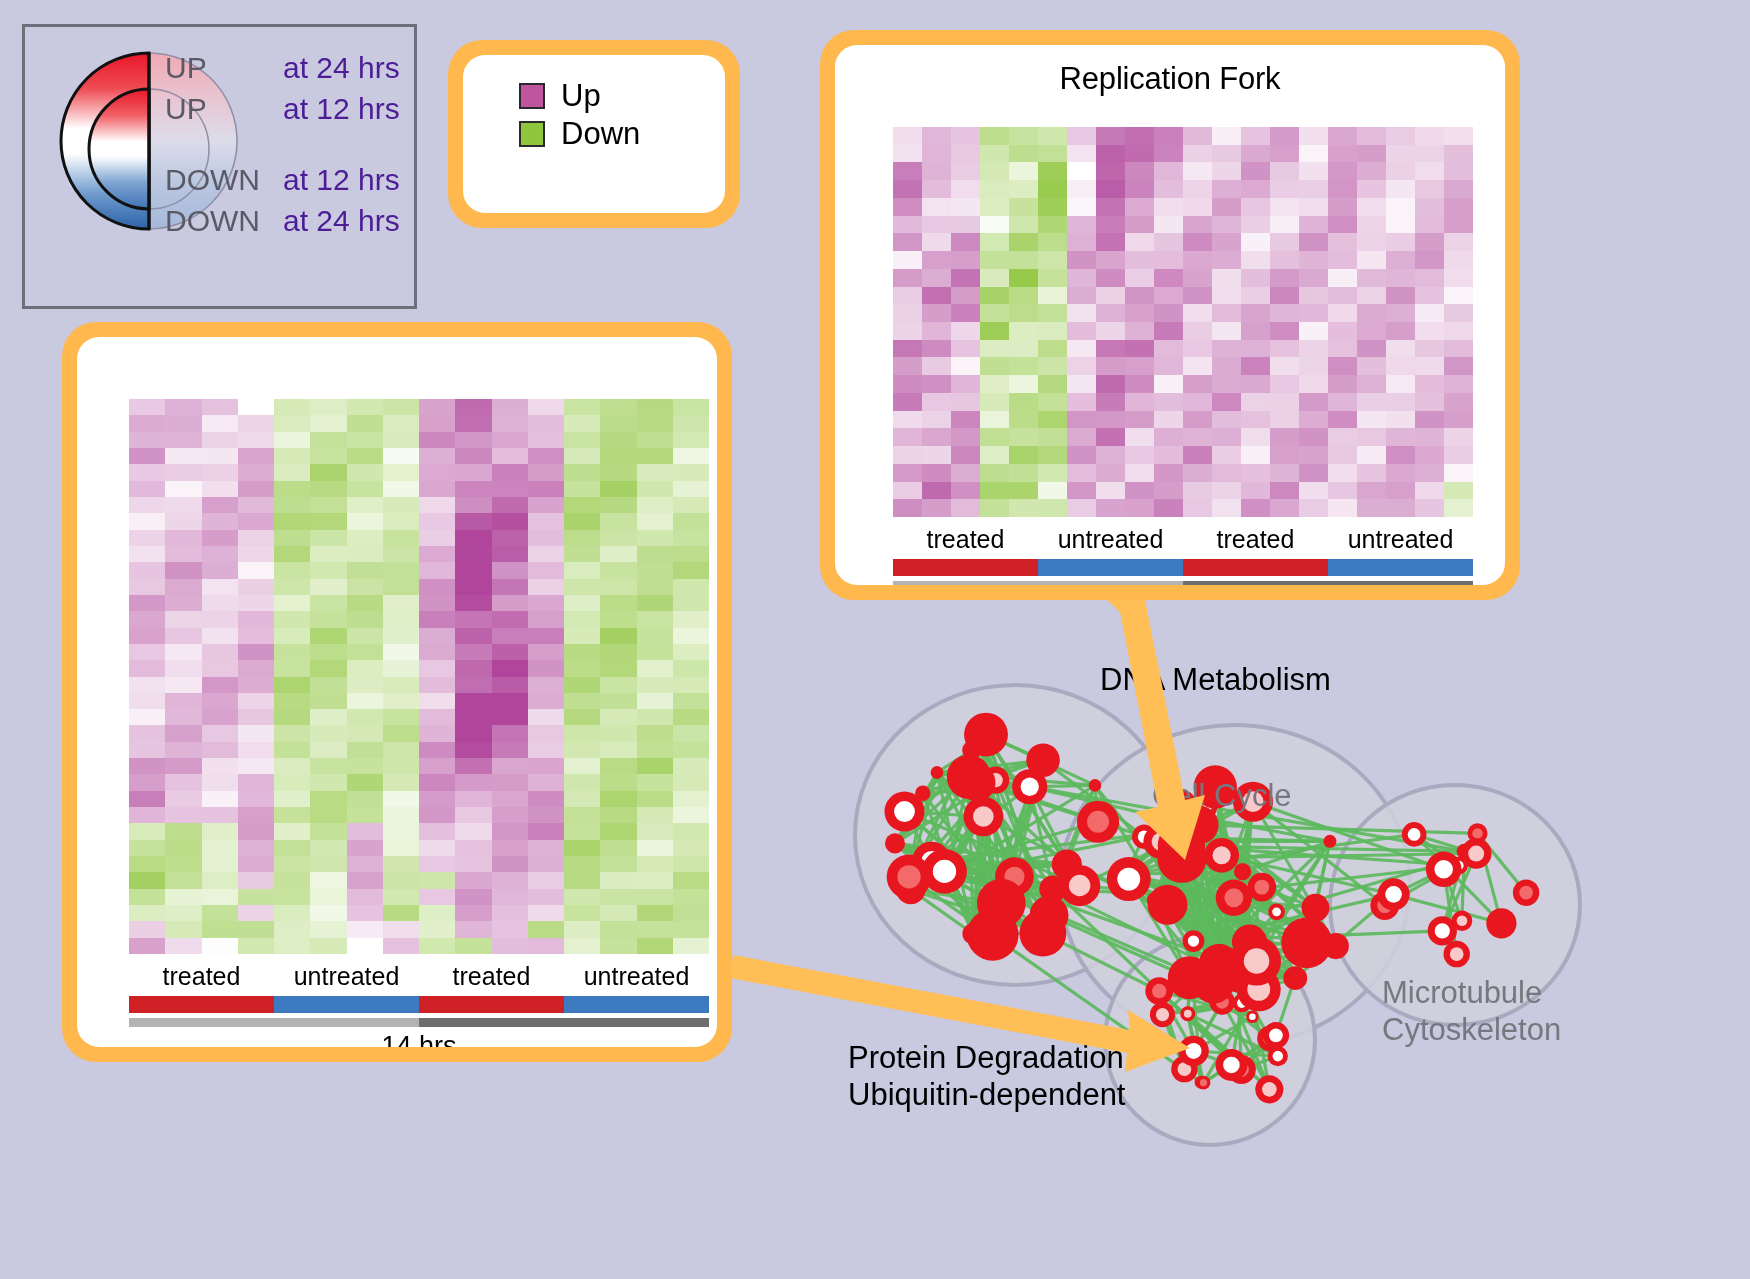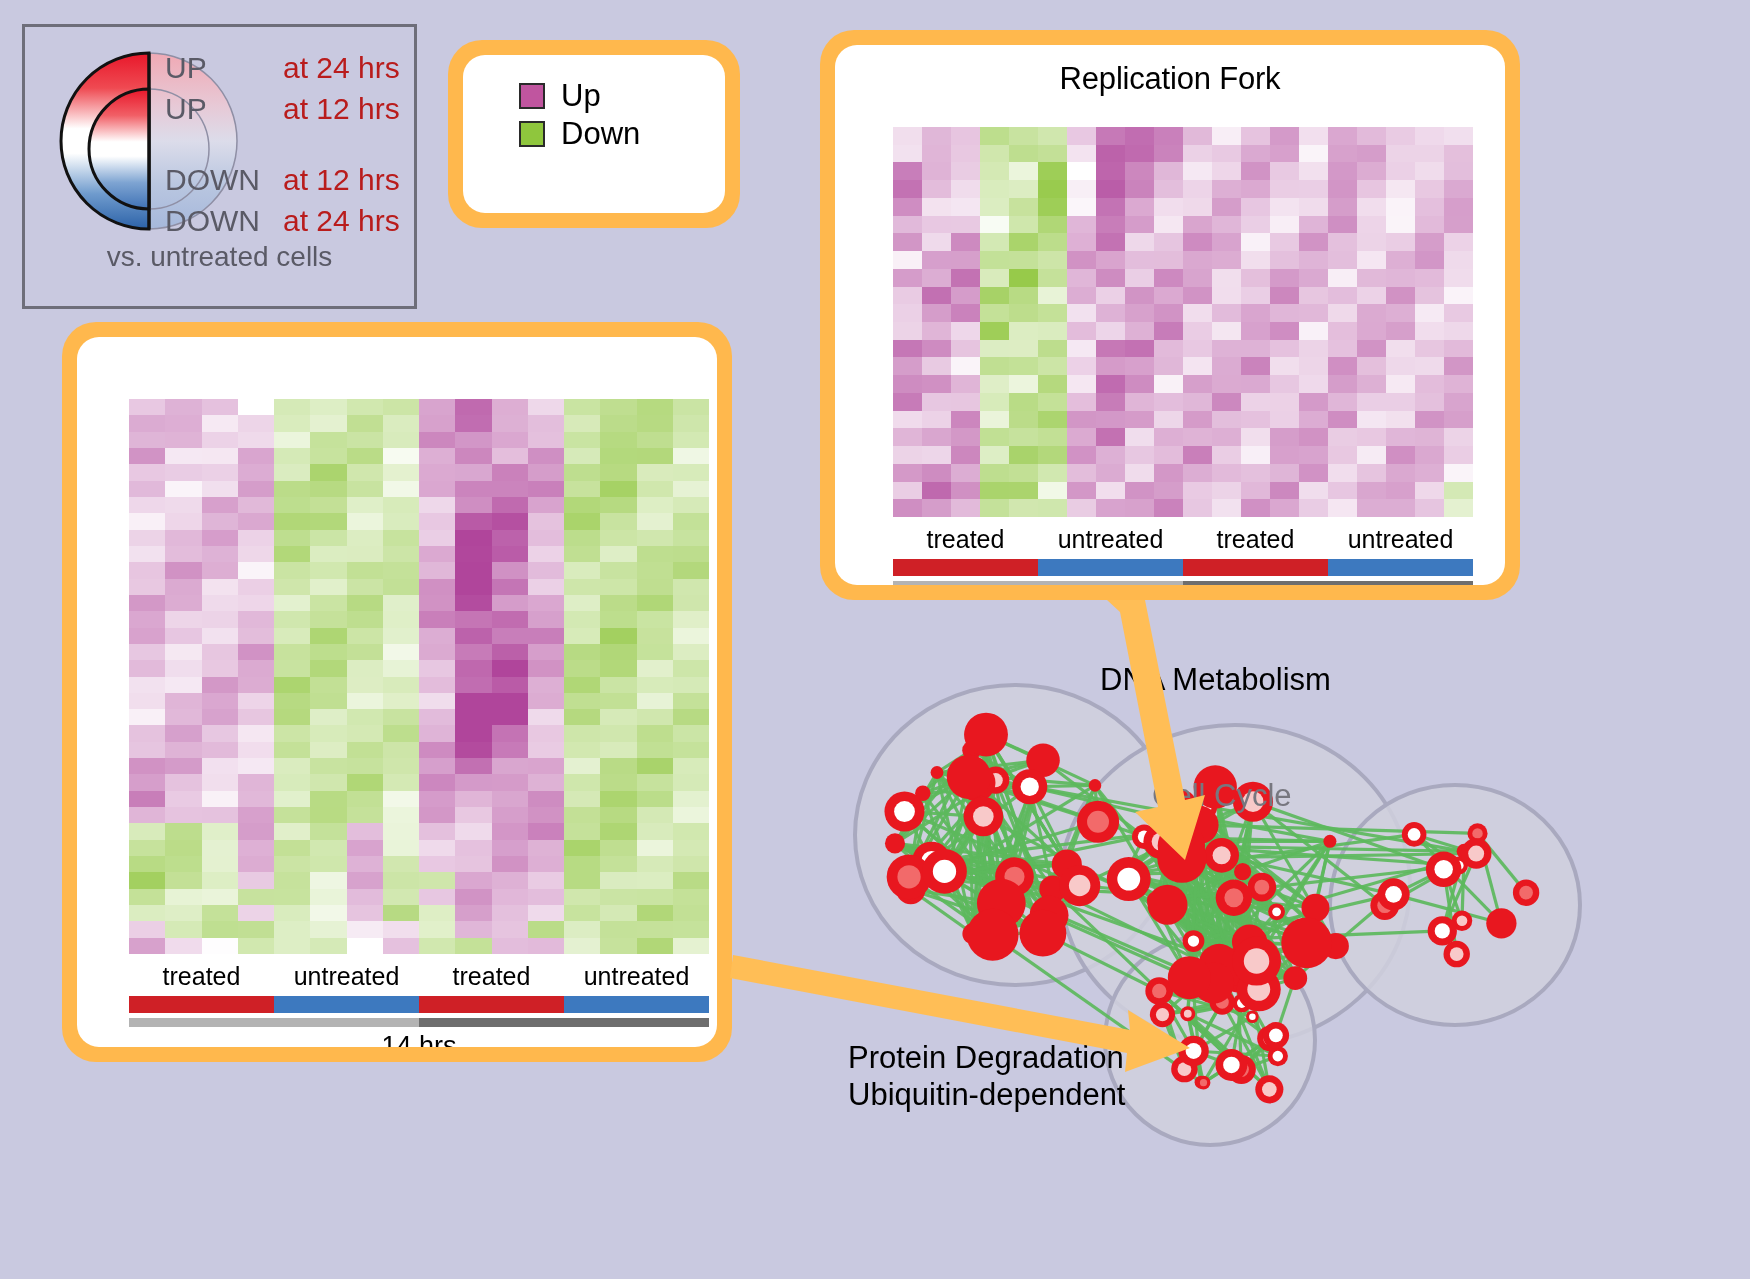--- a/index.html
+++ b/index.html
@@ -40,21 +40,21 @@
   #legend-key{
     position:absolute;left:22px;top:24px;width:395px;height:285px;
     background:#c9c9e0;
     border:3px solid #6e6e7a;
     box-sizing:border-box;
   }
   .key-ring-wrap{position:absolute;left:28px;top:18px;width:200px;height:200px;}
   .key-labels{position:absolute;left:140px;top:24px;width:250px;}
   .key-row{display:flex;align-items:baseline;height:41px;}
   .key-word{font-size:30px;color:#5a5a66;width:118px;}
-  .key-time{font-size:30px;color:#b91c1c;}
+  .key-time{font-size:30px;color:#4c1d95;}
   .key-gap{height:30px;}
   .key-footer{
     position:absolute;left:0;top:212px;width:100%;
     text-align:center;font-size:28px;color:#5a5a66;line-height:1.25;
   }
 
   
   #legend-updown{left:448px;top:40px;width:292px;height:188px;}
   #legend-updown .panel-inner{padding:14px 0 0 0;}
   .lu-title{font-size:29px;text-align:center;line-height:1.12;color:#000;}
@@ -153,21 +153,20 @@
       <div class="key-row">
         <span class="key-word">DOWN</span>
         <span class="key-time">at 12 hrs</span>
       </div>
       <div class="key-row">
         <span class="key-word">DOWN</span>
         <span class="key-time">at 24 hrs</span>
       </div>
     </div>
     <div class="key-footer">
-      <div>vs. untreated cells</div>
     </div>
   </div>
 
   <div class="panel" id="legend-updown">
     <div class="panel-inner">
       <div class="lu-rows">
         <div class="lu-row">
           <span class="lu-swatch" id="sw-up" style="background: rgb(192, 85, 159);"></span>
           <span class="lu-label">Up</span>
         </div>
@@ -1760,20 +1759,24 @@
           <circle cx="466.5444561840397" cy="361.07297315251907" r="24.497691163093638" fill="#e8171f"></circle>
           <circle cx="466.5444561840397" cy="361.07297315251907" r="12.738799404808692" fill="#f8c9c9"></circle>
           <circle cx="391.92956158578716" cy="258.1956652150489" r="24.659591683493737" fill="#e8171f"></circle>
           <circle cx="516.6787824970305" cy="342.8254676614638" r="25.39143420168731" fill="#e8171f"></circle>
           <circle cx="202.63588784234204" cy="334.7170774786823" r="25.908127793999448" fill="#e8171f"></circle>
         </g>
       </svg>
 
     <div class="cluster-label" id="lbl-dna">DNA Metabolism</div>
     <div class="cluster-label gray" id="lbl-cellcycle">Cell Cycle</div>
+    <div class="cluster-label gray" id="lbl-micro">
+      <div>Microtubule</div>
+      <div>Cytoskeleton</div>
+    </div>
     <div class="cluster-label" id="lbl-ubiq">
       <div>Protein Degradation</div>
       <div>Ubiquitin-dependent</div>
     </div>
   </div>
 
   <svg id="arrows">
 
     <path d="M1107,600 L1145,600 L1185,800 L1205,795 L1185,860 L1135,812 L1158,807 L1120,612 Z" fill="#ffbe56"></path>
 

